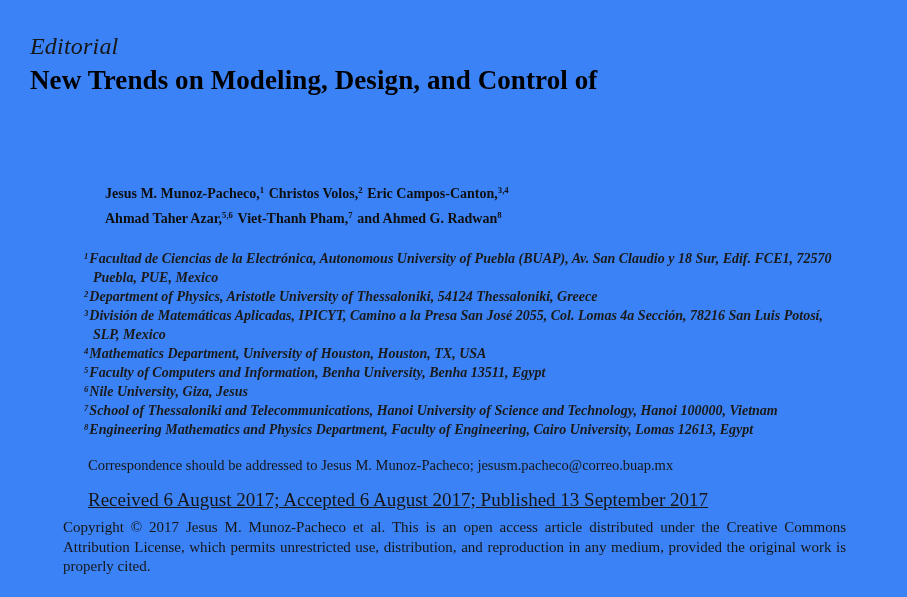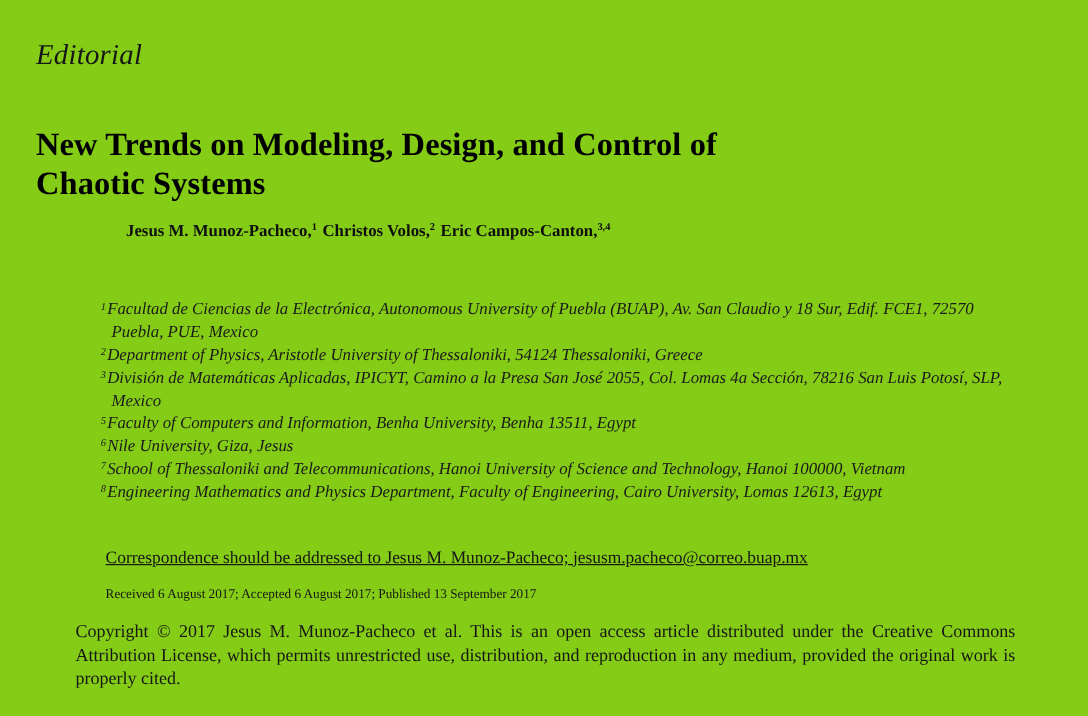--- a/index.html
+++ b/index.html
@@ -4,89 +4,89 @@
 <style>
   * { margin: 0; padding: 0; box-sizing: border-box; }
   html, body { background: #ffffff; }
   body {
     width: 907px; height: 597px;
     font-family: "Liberation Serif", "DejaVu Serif", serif;
     color: #111111;
     position: relative;
     overflow: hidden;
   }
-  .page { position: absolute; inset: 0; background: #84cc16; }
+  .page { position: absolute; inset: 0; background: #3b82f6; }
 
   .section-label {
     position: absolute; left: 30px; top: 33px;
     font-size: 24px; font-style: italic; color: #161616;
     letter-spacing: 0.2px;
   }
   .article-title {
     position: absolute; left: 30px; top: 64px;
     font-size: 27px; font-weight: bold; color: #000000;
     line-height: 33px; letter-spacing: 0.1px;
     width: 700px;
-    margin-top: 40px;
   }
   .authors {
     position: absolute; left: 105px; top: 181px;
     font-size: 14px; font-weight: bold; color: #0f0f0f;
     line-height: 25px; width: 700px;
   }
   .author-seg { white-space: nowrap; }
   .author-seg + .author-seg { margin-left: 0.33em; }
   .authors sup, .affiliation sup {
     font-size: 0.62em; line-height: 0; position: relative; vertical-align: baseline;
   }
   .authors sup { top: -0.55em; }
 
   .affiliations {
     position: absolute; left: 84px; top: 249px;
     font-size: 14px; font-style: italic; color: #1a1a1a;
     line-height: 19px; width: 756px;
   }
-  .affiliation { padding-left: 9px; text-indent: -9px; }
+  .affiliation { padding-left: 9px; text-indent: -9px; font-weight: bold; }
   .affiliation sup { top: -0.5em; font-style: italic; margin-right: 1px; }
 
   .correspondence {
     position: absolute; left: 88px; top: 457px;
-    font-size: 14.5px; color: #161616; width: 760px; text-decoration: underline;
+    font-size: 14.5px; color: #161616; width: 760px;
   }
   .email { color: #161616; text-decoration: none; }
 
   .history {
     position: absolute; left: 88px; top: 489px;
-    font-size: 11px; color: #161616; width: 760px;
+    font-size: 19px; color: #161616; width: 760px; text-decoration: underline;
   }
   .copyright {
     position: absolute; left: 63px; top: 518px;
     font-size: 15px; color: #161616;
     width: 783px; text-align: justify; line-height: 19.5px;
   }
 </style>
 </head>
 <body>
 
 <div class="page">
 
   <div class="section-label">Editorial</div>
 
   <h1 class="article-title"><span>New Trends on Modeling, Design, and Control of</span><br>
-    <span>Chaotic Systems</span>
   </h1>
 
   <div class="authors">
     <div><span class="author-seg"><span>Jesus M. Munoz-Pacheco,</span><sup>1</sup></span><span class="author-seg"><span>Christos Volos,</span><sup>2</sup></span><span class="author-seg"><span>Eric Campos-Canton,</span><sup>3,4</sup></span></div>
+    <div><span class="author-seg"><span>Ahmad Taher Azar,</span><sup>5,6</sup></span><span class="author-seg"><span>Viet-Thanh Pham,</span><sup>7</sup></span><span class="author-seg"><span>and Ahmed G. Radwan</span><sup>8</sup></span></div>
   </div>
 
   <div class="affiliations">
     <div class="affiliation"><sup>1</sup><span>Facultad de Ciencias de la Electrónica, Autonomous University of Puebla (BUAP), Av. San Claudio y 18 Sur, Edif. FCE1, 72570 Puebla, PUE, Mexico</span></div>
     <div class="affiliation"><sup>2</sup><span>Department of Physics, Aristotle University of Thessaloniki, 54124 Thessaloniki, Greece</span></div>
     <div class="affiliation"><sup>3</sup><span>División de Matemáticas Aplicadas, IPICYT, Camino a la Presa San José 2055, Col. Lomas 4a Sección, 78216 San Luis Potosí, SLP, Mexico</span></div>
+    <div class="affiliation"><sup>4</sup><span>Mathematics Department, University of Houston, Houston, TX, USA</span></div>
     <div class="affiliation"><sup>5</sup><span>Faculty of Computers and Information, Benha University, Benha 13511, Egypt</span></div>
     <div class="affiliation"><sup>6</sup><span>Nile University, Giza, Jesus</span></div>
     <div class="affiliation"><sup>7</sup><span>School of Thessaloniki and Telecommunications, Hanoi University of Science and Technology, Hanoi 100000, Vietnam</span></div>
     <div class="affiliation"><sup>8</sup><span>Engineering Mathematics and Physics Department, Faculty of Engineering, Cairo University, Lomas 12613, Egypt</span></div>
   </div>
 
   <div class="correspondence"><span>Correspondence should be addressed to Jesus M. Munoz-Pacheco; </span><span class="email">jesusm.pacheco@correo.buap.mx</span></div>
 
   <div class="history">Received 6 August 2017; Accepted 6 August 2017; Published 13 September 2017</div>
 

